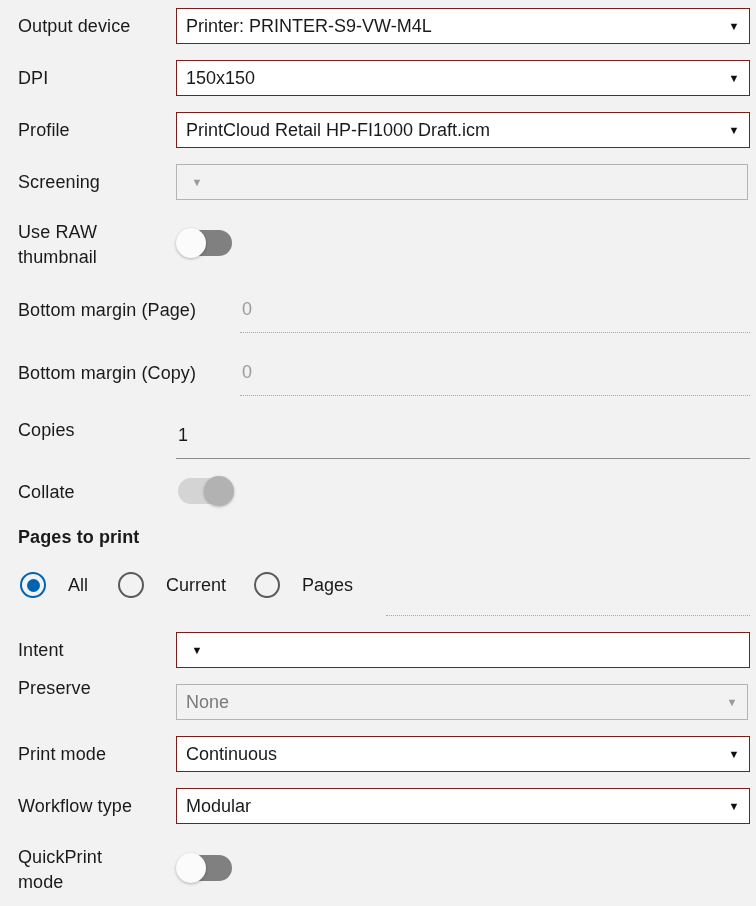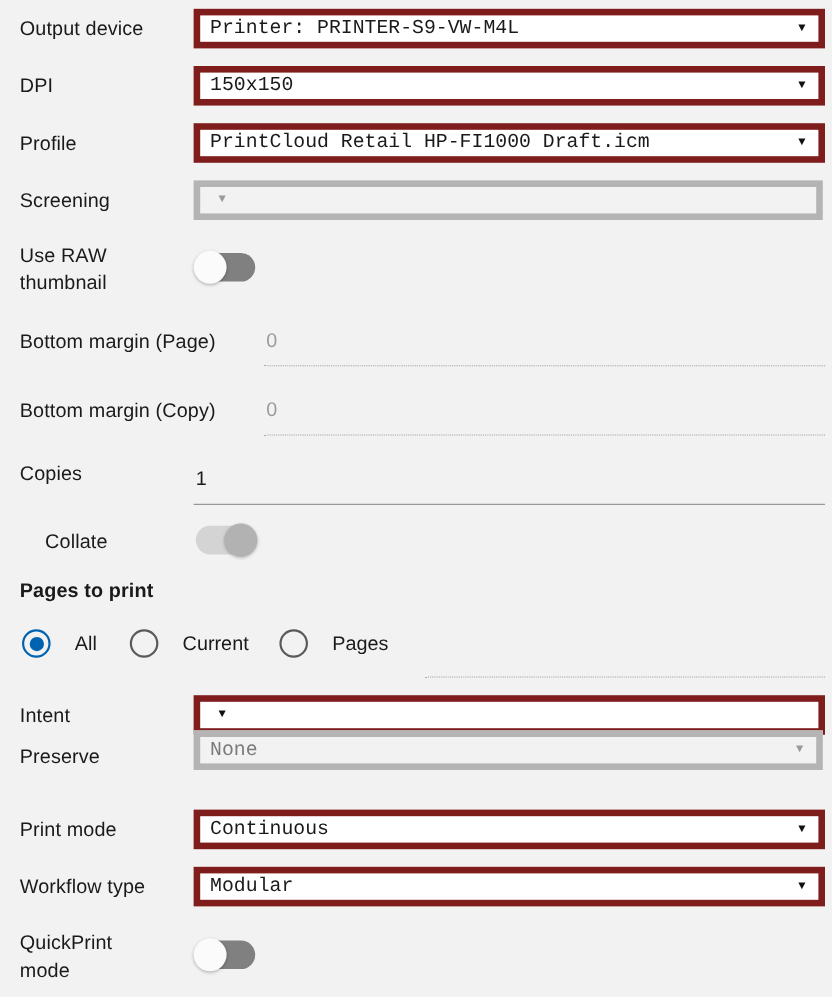--- a/index.html
+++ b/index.html
@@ -32,27 +32,26 @@
     white-space: pre-line;
     letter-spacing: 0.1px;
   }
 
   
   .combo {
     position: absolute;
     box-sizing: border-box;
     height: 36px;
     background: #ffffff;
-    border: 6px solid #7f1d1d;
+    border: 1px solid #7f1d1d;
     display: flex;
     align-items: center;
     padding: 0 4px 0 9px;
     font-size: 18px;
     color: #1a1a1a;
-    font-family: Liberation Mono, monospace;
   }
   .combo .combo-text {
     flex: 1 1 auto;
     white-space: nowrap;
     overflow: hidden;
     line-height: 34px;
   }
   .combo .arrow {
     flex: 0 0 auto;
     width: 22px;
@@ -216,21 +215,21 @@
     <span class="field-text">0</span>
     <span class="field-rule"></span>
   </div>
 
   <div class="label" style="top:418px;">Copies</div>
   <div class="field enabled" style="left:176px; top:421px; width:574px;">
     <span class="field-text">1</span>
     <span class="field-rule"></span>
   </div>
 
-  <div class="label" style="top:480px;margin-left:23px;">Collate</div>
+  <div class="label" style="top:480px;">Collate</div>
   <div class="toggle on-disabled" style="left:178px; top:478px;">
     <span class="track"></span>
     <span class="knob"></span>
   </div>
 
   <div class="label" style="top:525px;font-weight:bold;">Pages to print</div>
 
   <div class="radio-group" style="left:20px; top:572px;">
     <div class="radio-item checked" style="margin-right:30px;">
       <span class="radio-mark"></span>
@@ -250,21 +249,21 @@
     <span class="field-text"></span>
     <span class="field-rule"></span>
   </div>
 
   <div class="label" style="top:638px;">Intent</div>
   <div class="combo" style="left:176px; top:632px; width:574px;">
     <span class="arrow">▼</span>
   </div>
 
   <div class="label" style="top:676px;">Preserve</div>
-  <div class="combo disabled" style="left:176px; top:664px; width:572px;">
+  <div class="combo disabled" style="left:176px; top:684px; width:572px;">
     <span class="combo-text">None</span>
     <span class="arrow">▼</span>
   </div>
 
   <div class="label" style="top:742px;">Print mode</div>
   <div class="combo" style="left:176px; top:736px; width:574px;">
     <span class="combo-text">Continuous</span>
     <span class="arrow">▼</span>
   </div>
 

